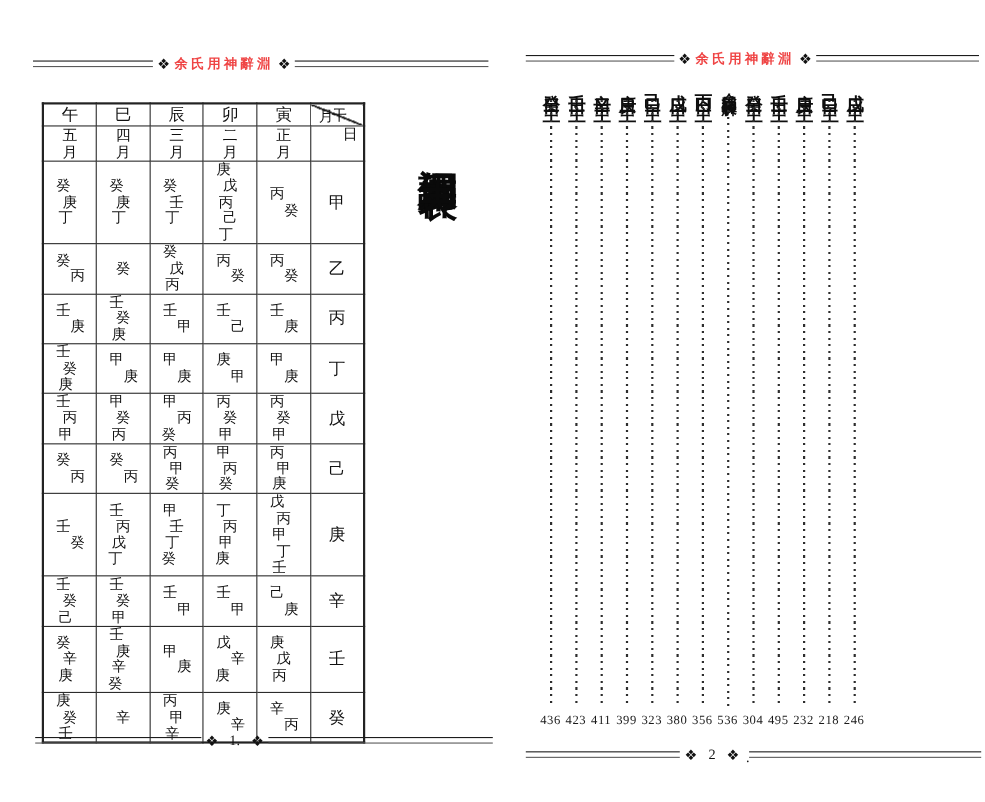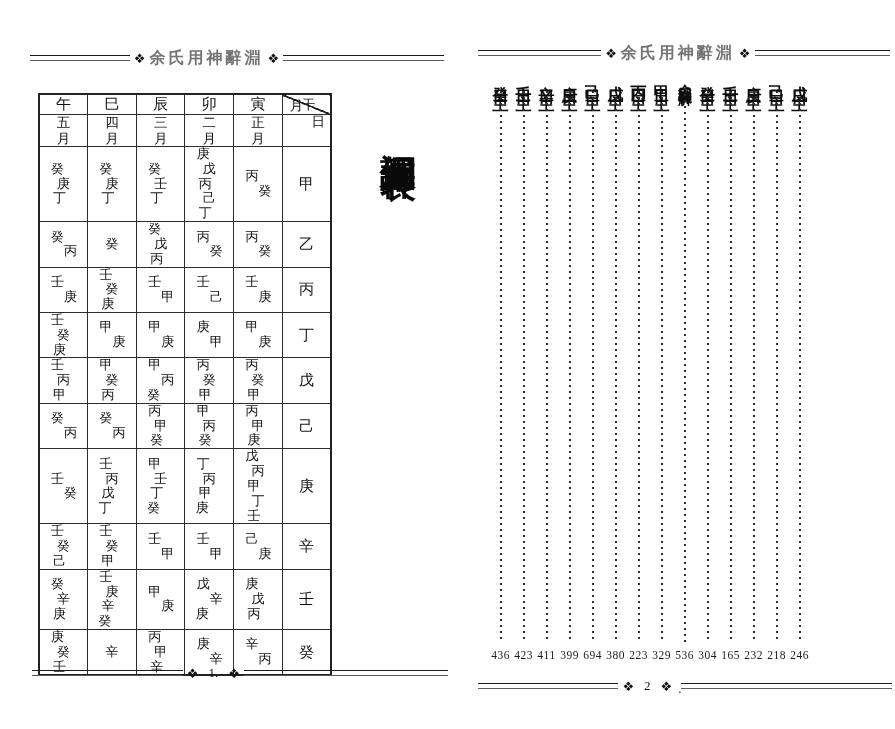--- a/index.html
+++ b/index.html
@@ -8,21 +8,21 @@
     background:#ffffff;
     font-family:"Liberation Serif","DejaVu Serif",serif;
     color:#161616;
   }
   .page{position:absolute;inset:0;}
 
   
   .rule{position:absolute;display:flex;align-items:center;}
   .rline{height:4px;border-top:1.8px solid #1c1c1c;border-bottom:1px solid #5a5a5a;}
   .rule .orn{font-size:13px;line-height:1;margin:0 4px;color:#111;}
-  .htitle{font-size:16px;font-weight:700;letter-spacing:3px;white-space:nowrap;color:#737373;}
+  .htitle{font-size:12px;font-weight:700;letter-spacing:3px;white-space:nowrap;color:#ef4444;}
   .pnum{font-size:13px;margin:0 6px;color:#111;}
   .fdot{font-size:13px;margin-left:2px;transform:translateY(3px);color:#111;}
 
   .left-head{left:30px;top:47px;width:414px;height:22px;}
   .left-head .rline.a{flex-grow:0.62;}
   .left-head .rline.b{flex-grow:1;}
 
   .right-head{left:478px;top:42px;width:412px;height:22px;}
   .right-head .rline.a{flex-grow:1;}
   .right-head .rline.b{flex-grow:1.1;}
@@ -416,51 +416,46 @@
         <div class="toc-page">411</div>
       </div>
       <div class="toc-col">
         <div class="toc-label">庚日主</div>
         <div class="toc-leader"></div>
         <div class="toc-page">399</div>
       </div>
       <div class="toc-col">
         <div class="toc-label">己日主</div>
         <div class="toc-leader"></div>
-        <div class="toc-page">694</div>
+        <div class="toc-page">323</div>
       </div>
       <div class="toc-col">
         <div class="toc-label">戊日主</div>
         <div class="toc-leader"></div>
         <div class="toc-page">380</div>
       </div>
       <div class="toc-col">
         <div class="toc-label">丙日主</div>
         <div class="toc-leader"></div>
-        <div class="toc-page">223</div>
-      </div>
-      <div class="toc-col">
-        <div class="toc-label">甲日主</div>
-        <div class="toc-leader"></div>
-        <div class="toc-page">329</div>
+        <div class="toc-page">356</div>
       </div>
       <div class="toc-col">
         <div class="toc-label long">余氏用神表解</div>
         <div class="toc-leader"></div>
         <div class="toc-page">536</div>
       </div>
       <div class="toc-col">
         <div class="toc-label">癸日主</div>
         <div class="toc-leader"></div>
         <div class="toc-page">304</div>
       </div>
       <div class="toc-col">
         <div class="toc-label">壬日主</div>
         <div class="toc-leader"></div>
-        <div class="toc-page">165</div>
+        <div class="toc-page">495</div>
       </div>
       <div class="toc-col">
         <div class="toc-label">庚日主</div>
         <div class="toc-leader"></div>
         <div class="toc-page">232</div>
       </div>
       <div class="toc-col">
         <div class="toc-label">己日主</div>
         <div class="toc-leader"></div>
         <div class="toc-page">218</div>

